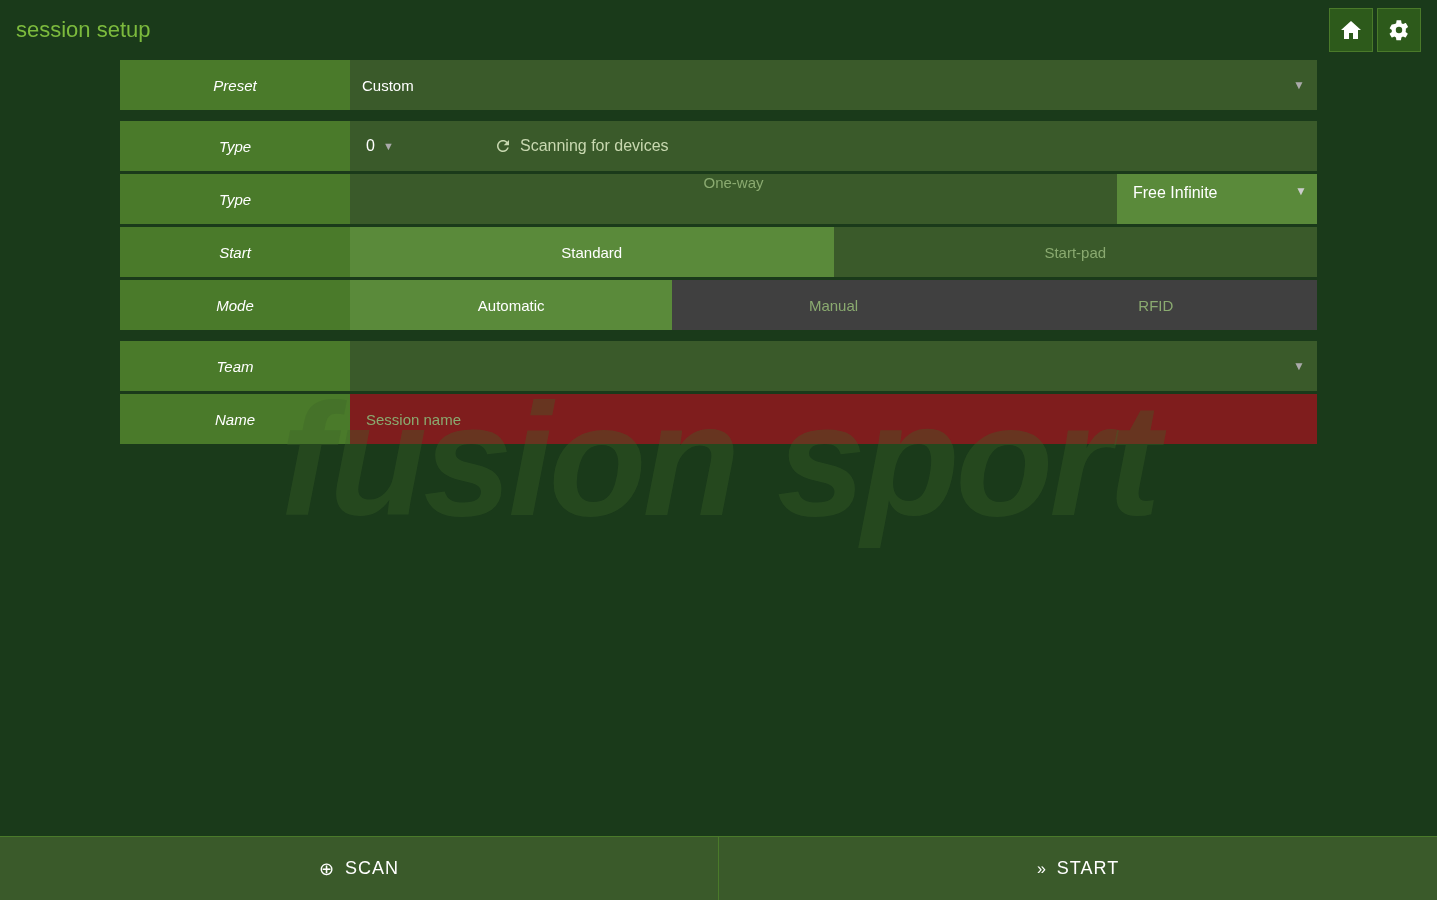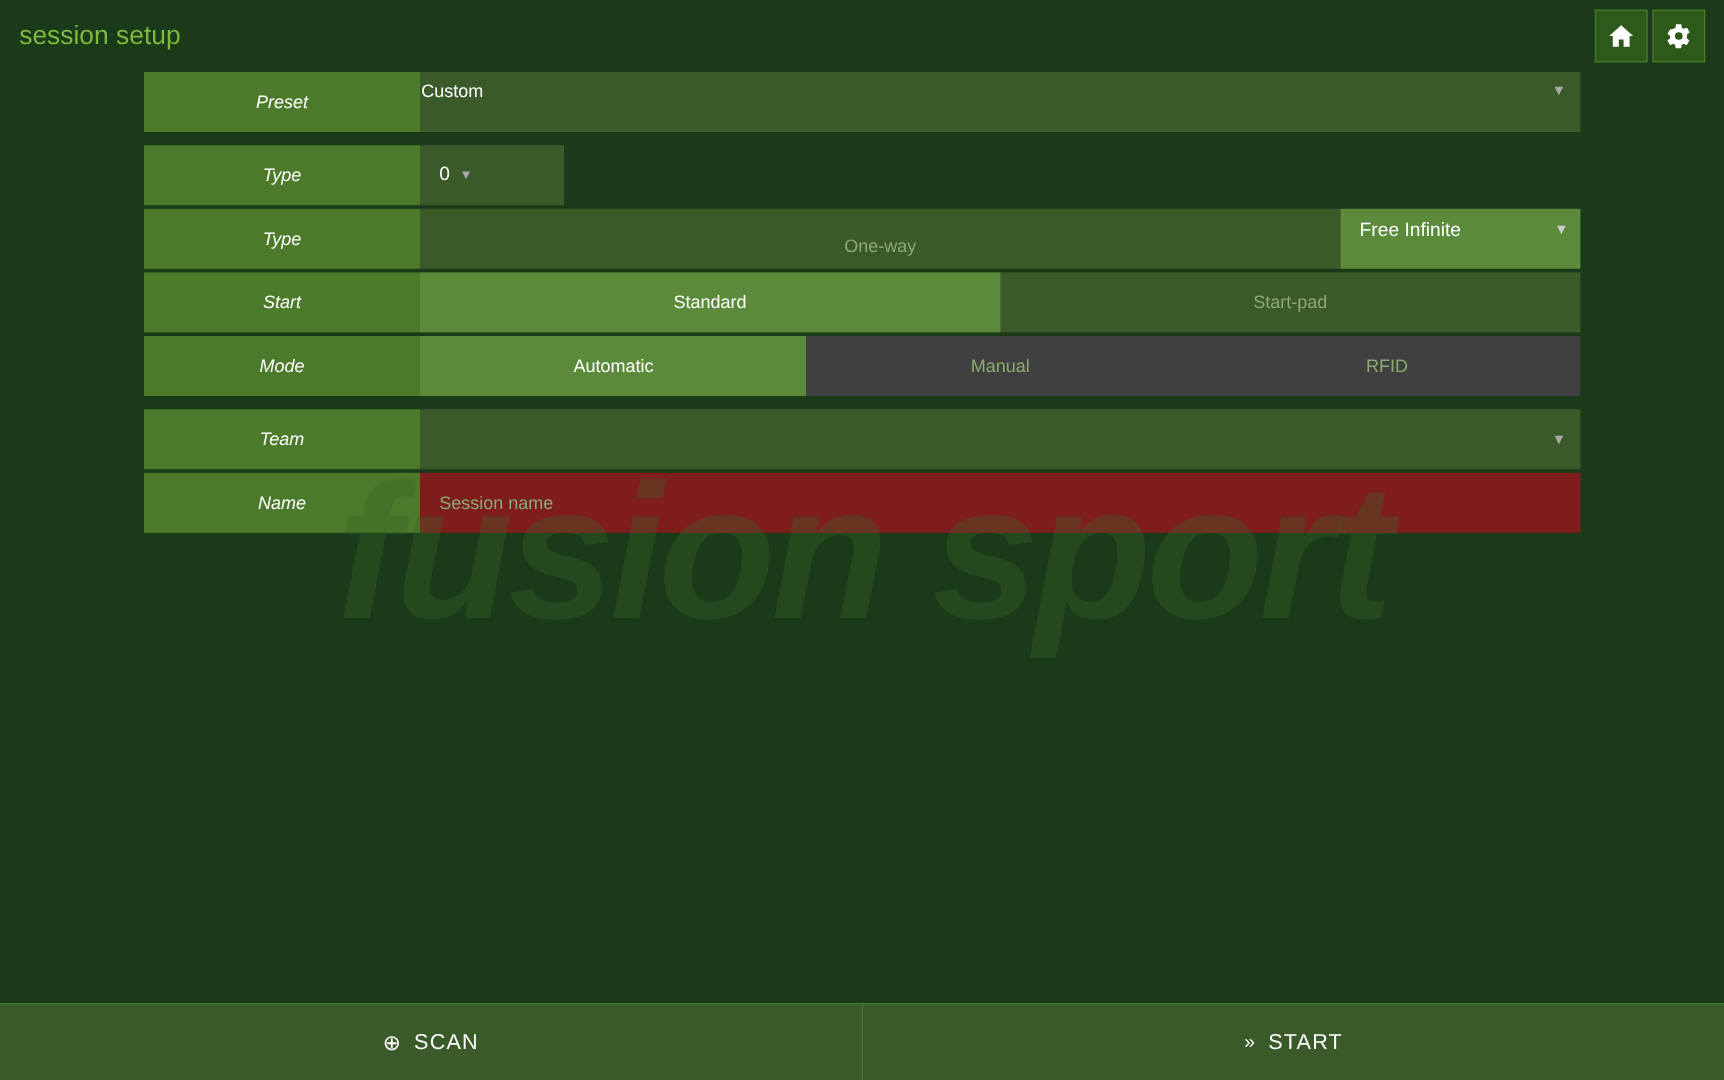--- a/index.html
+++ b/index.html
@@ -96,22 +96,22 @@
       align-items: center;
       padding: 8px 16px;
       font-size: 15px;
       color: #fff;
       position: relative;
     }
     .select-wrapper {
       flex: 1;
       background: #3a5a2a;
       display: flex;
-      align-items: flex-start;
-      padding: 8px 1px;
+      align-items: center;
+      padding: 8px 12px;
       position: relative;
     }
     .select-wrapper::after {
       content: '▼';
       position: absolute;
       right: 12px;
       font-size: 12px;
       color: #aaa;
       pointer-events: none;
     }
@@ -132,23 +132,23 @@
       align-items: center;
       padding: 8px 24px;
       gap: 8px;
       color: #c8d8b0;
     }
 
     
     .type-option {
       flex: 1;
       display: flex;
-      align-items: flex-end;
-      justify-content: center;
-      padding: 10px;
+      align-items: flex-start;
+      justify-content: center;
+      padding: 0;
       font-size: 15px;
       cursor: pointer;
     }
     .type-option.inactive {
       background: #3a5a2a;
       color: #8aaa70;
     }
     .type-select-wrapper {
       display: flex;
       align-items: flex-start;
@@ -308,20 +308,26 @@
   </div>
 
   <div class="row-gap"></div>
 
   <div class="form-row">
     <div class="form-label">Type</div>
     <div class="gates-left">
       <span>0</span>
       <span style="font-size:11px;color:#aaa;">▼</span>
     </div>
+    <div class="gates-right">
+      <svg width="18" height="18" viewBox="0 0 24 24" fill="#c8d8b0">
+        <path d="M17.65 6.35C16.2 4.9 14.21 4 12 4c-4.42 0-7.99 3.58-7.99 8s3.57 8 7.99 8c3.73 0 6.84-2.55 7.73-6h-2.08c-.82 2.33-3.04 4-5.65 4-3.31 0-6-2.69-6-6s2.69-6 6-6c1.66 0 3.14.69 4.22 1.78L13 11h7V4l-2.35 2.35z"></path>
+      </svg>
+      <span>Scanning for devices</span>
+    </div>
   </div>
 
   <div class="form-row">
     <div class="form-label">Type</div>
     <div class="type-option inactive">
       <span>One-way</span>
     </div>
     <div class="type-select-wrapper">
       <span>Free  Infinite</span>
     </div>

